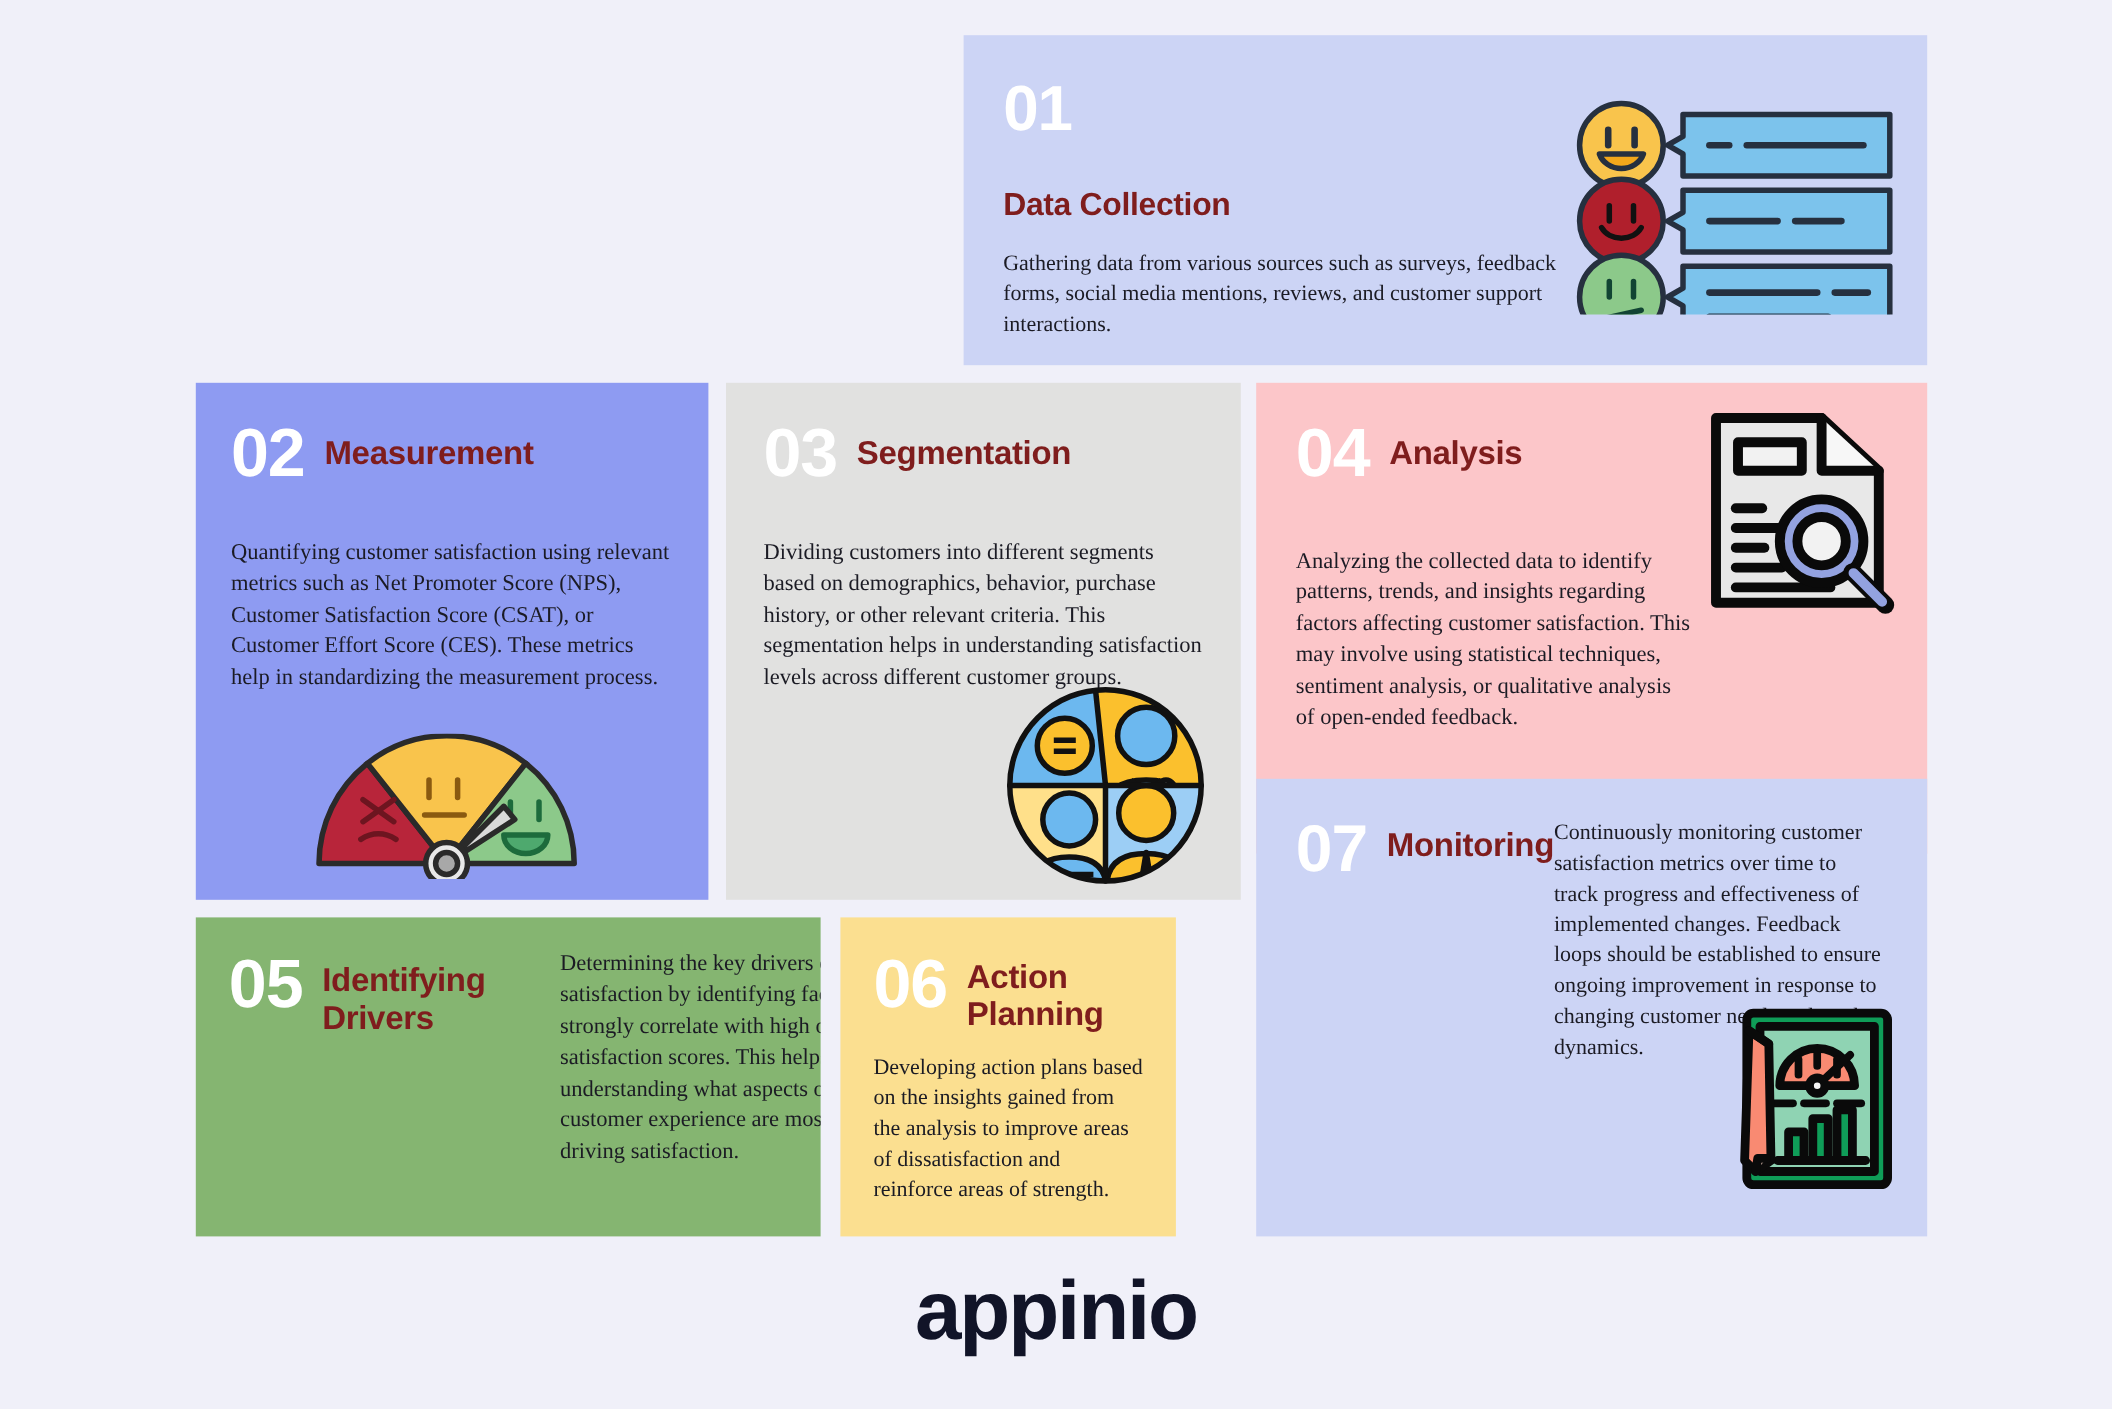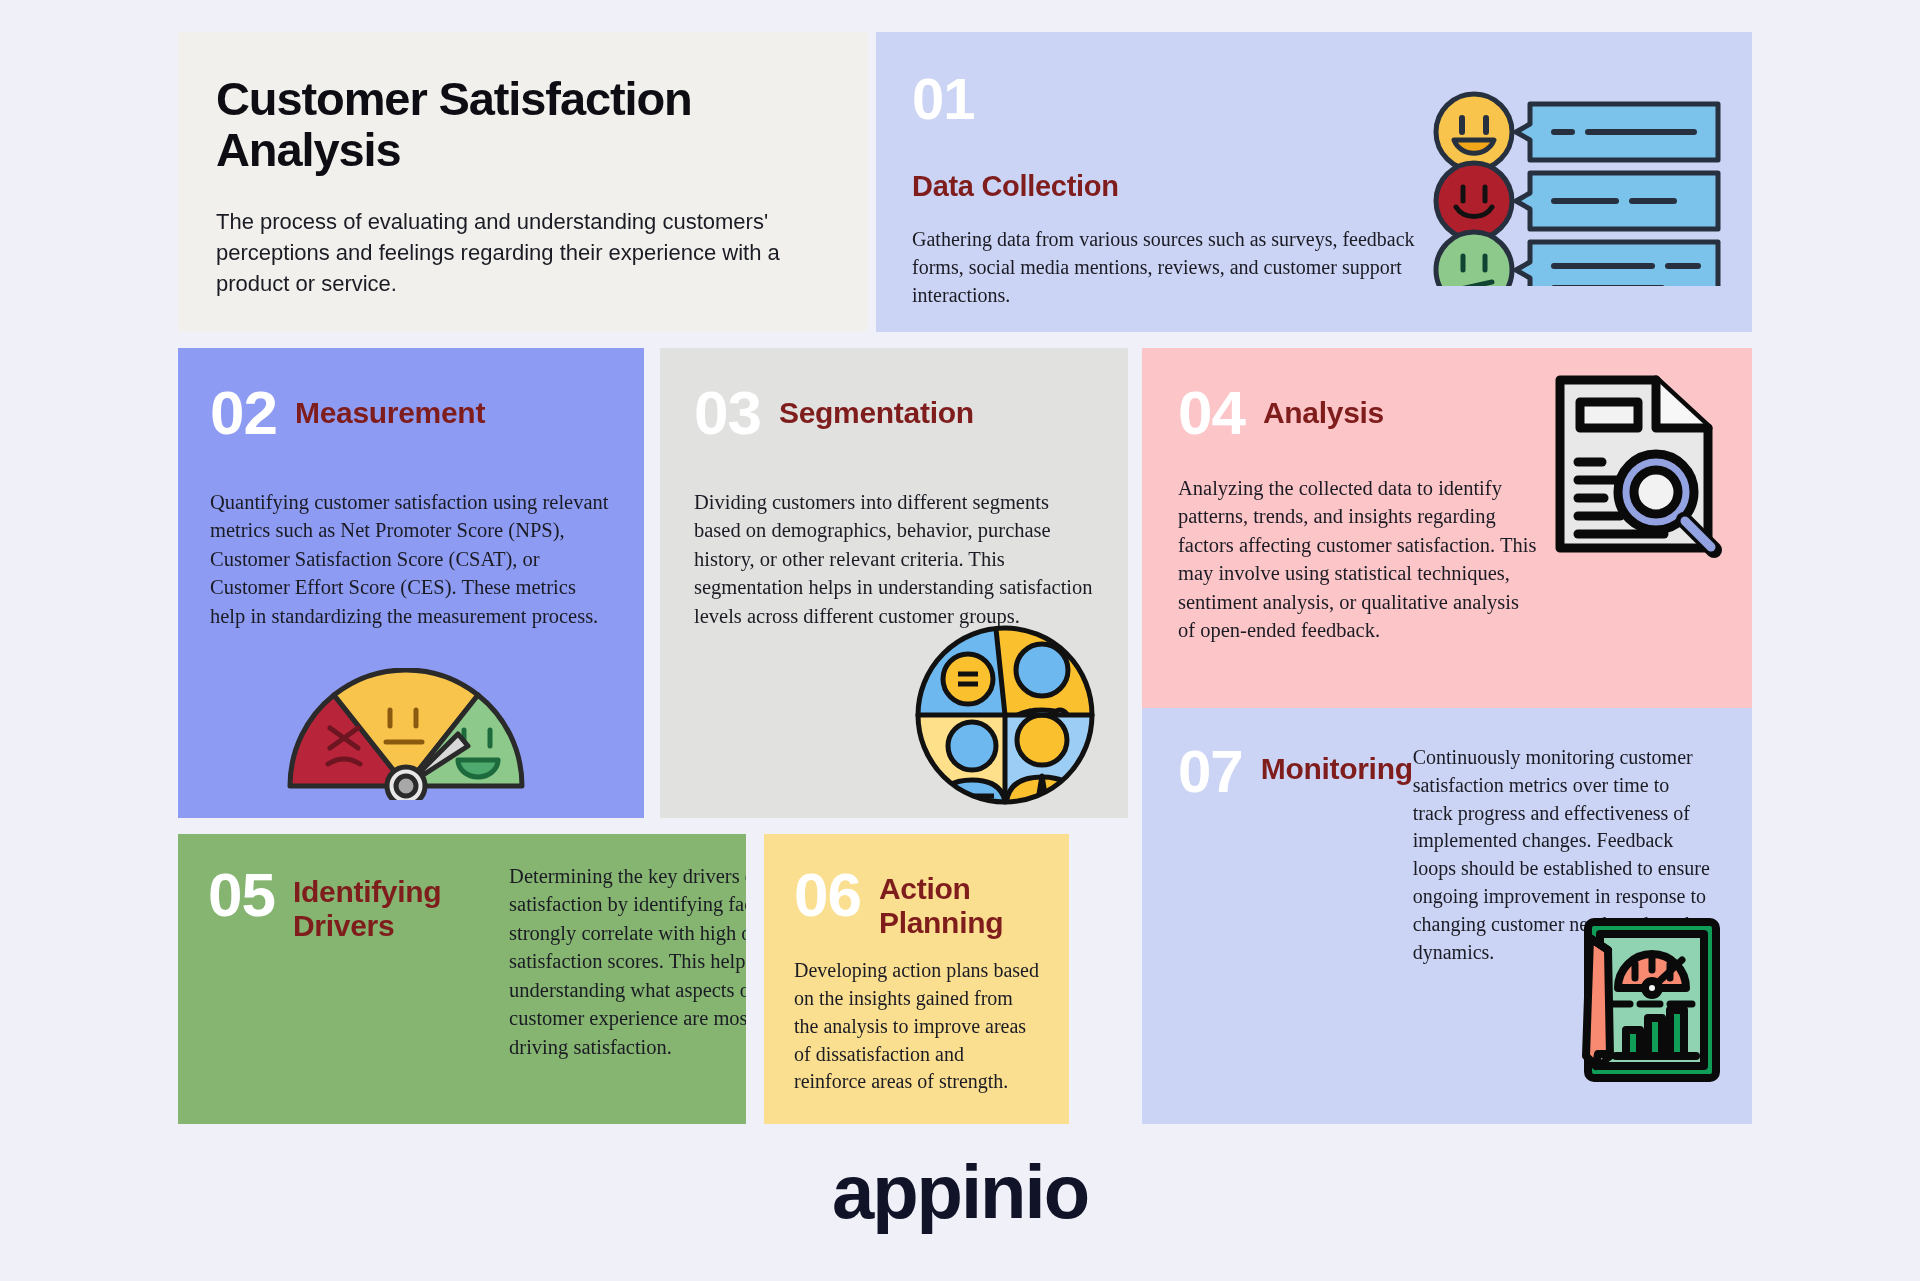--- a/index.html
+++ b/index.html
@@ -103,21 +103,21 @@
     padding: 28px 28px 0 30px;
   }
 
   .hdr-row { display: flex; align-items: flex-start; gap: 18px; }
   .hdr-row .num { margin-top: 2px; }
   .hdr-row .ttl { margin-top: 13px; }
 
   #card-02 .hdr-row .ttl, #card-03 .hdr-row .ttl, #card-04 .hdr-row .ttl { margin-top: 16px; }
   #card-02 .body-txt { margin-top: 44px; }
   #card-03 .body-txt { margin-top: 44px; }
-  #card-04 .body-txt { margin-top: 30px; width: 360px; }
+  #card-04 .body-txt { margin-top: 52px; width: 360px; }
   #card-07 .body-txt { margin-top: 4px; width: 300px; font-size: 20px; }
   #card-05 .body-txt { margin-top: 0; width: 420px; }
   #card-06 .body-txt { margin-top: 18px; font-size: 20px; }
 
   #card-07 .hdr-row { align-items: flex-start; }
   #card-07 .num { font-size: 60px; }
   #card-07 .ttl { margin-top: 12px; }
   #card-07 .col { display: flex; flex-direction: row; }
 
   #card-05 .col, #card-06 .col { display: flex; flex-direction: row; }
@@ -140,24 +140,20 @@
     color: #111428;
     letter-spacing: -2px;
     font-family: "Liberation Sans", sans-serif;
   }
 </style>
 </head>
 <body>
 
 <div class="canvas">
 
-  <div class="card" id="title-card">
-    <h1>Customer Satisfaction Analysis</h1>
-    <p>The process of evaluating and understanding customers' perceptions and feelings regarding their experience with a product or service.</p>
-  </div>
 
   <div class="card" id="card-01">
     <div class="num">01</div>
     <div class="ttl">Data Collection</div>
     <div class="body-txt">Gathering data from various sources such as surveys, feedback forms, social media mentions, reviews, and customer support interactions.</div>
 
     <div id="icon-feedback">
       <svg width="300" height="210" viewBox="0 0 300 210">
         <g stroke="#26303f" stroke-width="5" stroke-linecap="round" stroke-linejoin="round">
 

